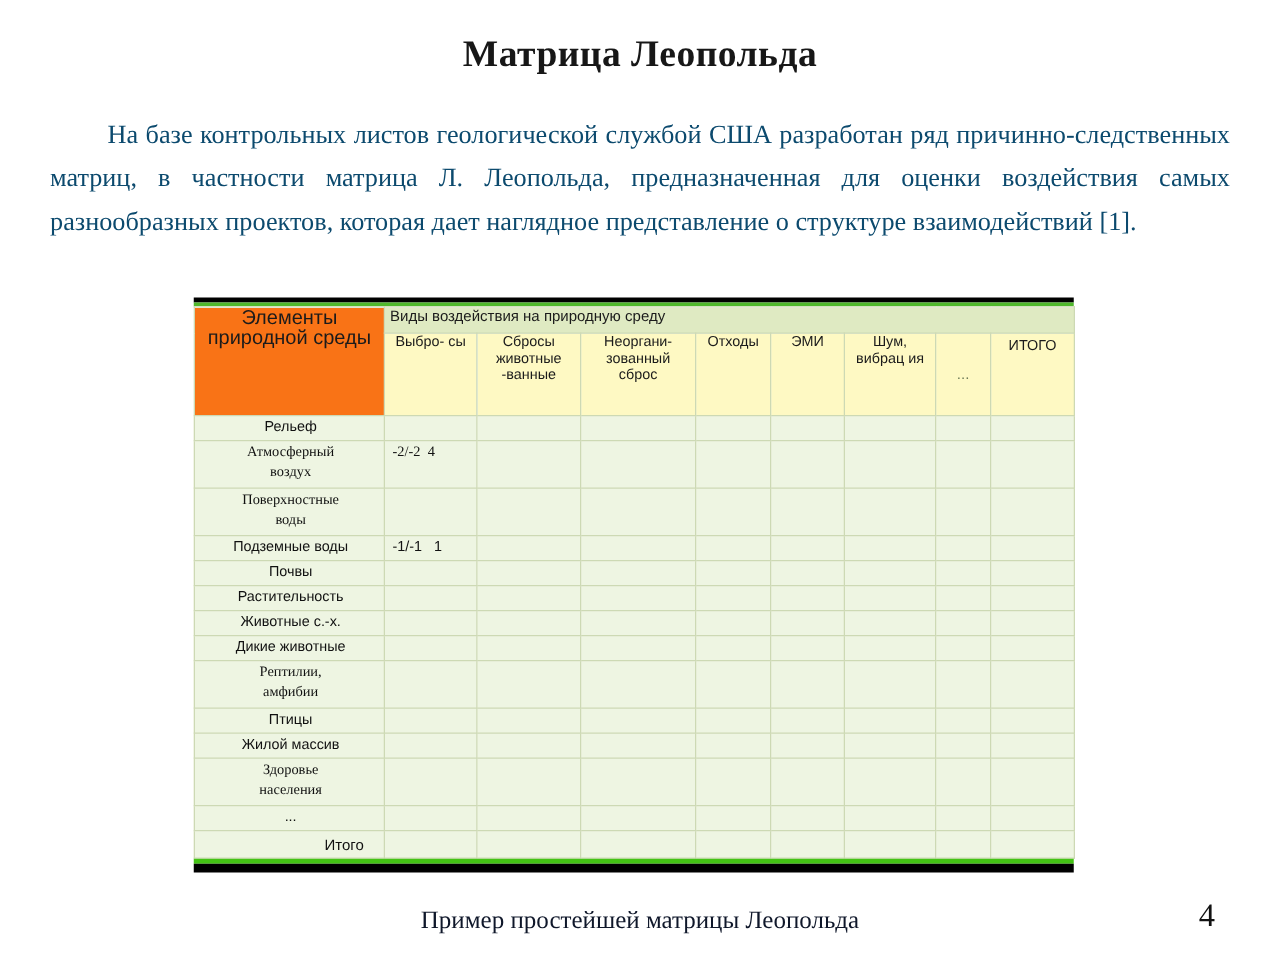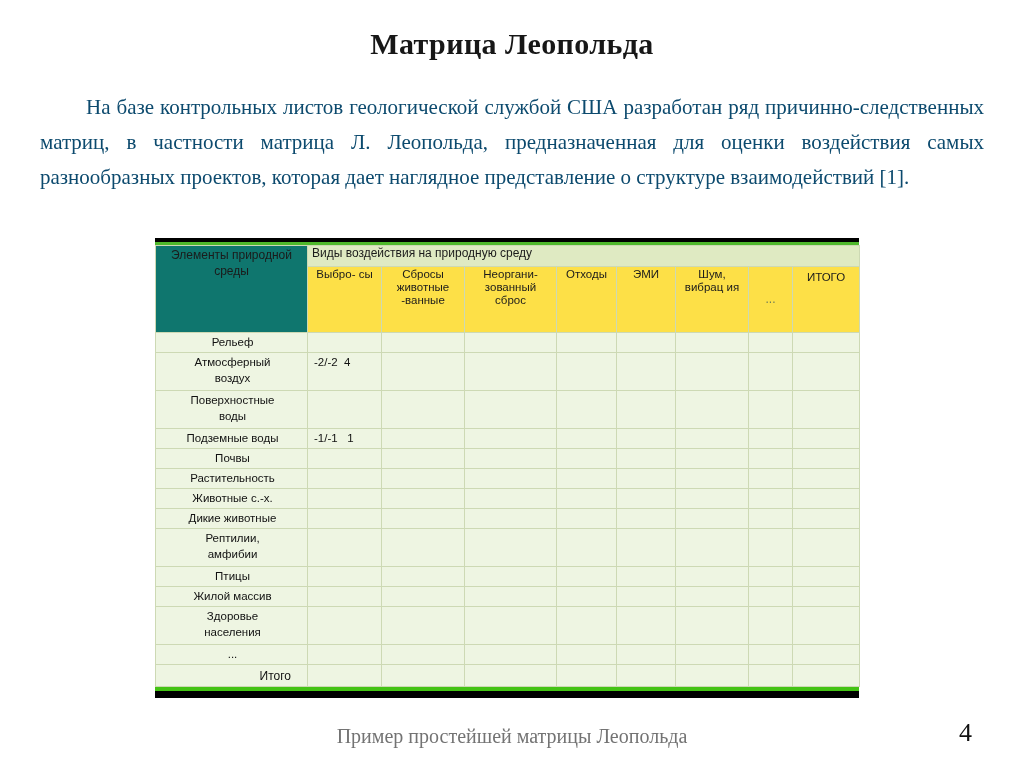--- a/index.html
+++ b/index.html
@@ -91,37 +91,37 @@
 
   
   .hdr-row th {
     background: #dfeac2;
     color: #1b1b1b;
     text-align: center;
     font-size: 11.5px;
     line-height: 13px;
   }
   th.hdr-elements {
-    background: #0f766e;
+    background: #f97316;
     text-align: center;
     vertical-align: middle;
-    font-size: 12px;
+    font-size: 16px;
     line-height: 16px;
     padding: 4px 6px 6px 6px;
   }
   th.hdr-span {
     background: #dfeac2;
     text-align: left;
     vertical-align: middle;
     font-size: 12px;
     height: 18px;
     padding-bottom: 2px;
   }
   th.hdr-sub {
-    background: #fde047;
+    background: #fef9c3;
     text-align: center;
     vertical-align: top;
     height: 60px;
     padding-top: 3px;
   }
   th.hdr-sub.mid {
     vertical-align: top;
   }
   th.hdr-sub.ellipsis {
     vertical-align: middle;
@@ -141,20 +141,21 @@
     font-size: 11.5px;
   }
   tr.body-row td.rowlabel {
     text-align: center;
     padding-left: 6px;
     white-space: pre-line;
     vertical-align: top;
   }
   tr.body-row.tall td {
     height: 35px;
+    font-family: Liberation Serif, serif;
   }
   tr.body-row td.cellval {
     text-align: left;
     padding-left: 6px;
     color: #111111;
     white-space: pre;
   }
   tr.total-row td {
     background: #eef5e2;
     height: 19px;
@@ -170,21 +171,21 @@
 
   
   .caption {
     position: absolute;
     left: 0;
     top: 725px;
     width: 1024px;
     text-align: center;
     font-family: "Liberation Serif", serif;
     font-size: 20px;
-    color: #737373;
+    color: #0f172a;
   }
   .page-number {
     position: absolute;
     right: 52px;
     top: 718px;
     font-family: "Liberation Serif", serif;
     font-size: 26px;
     color: #121212;
   }
 </style>

